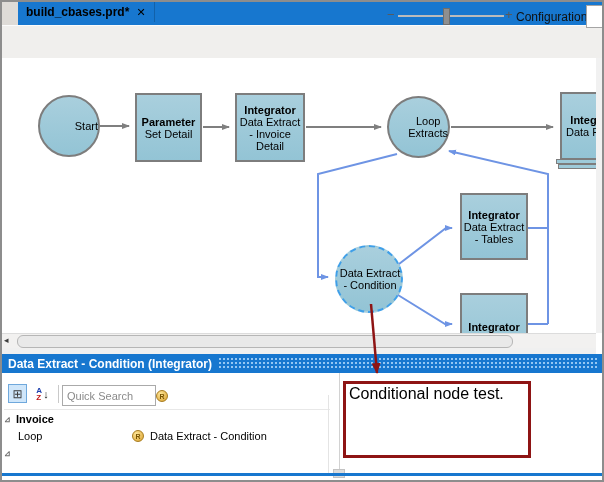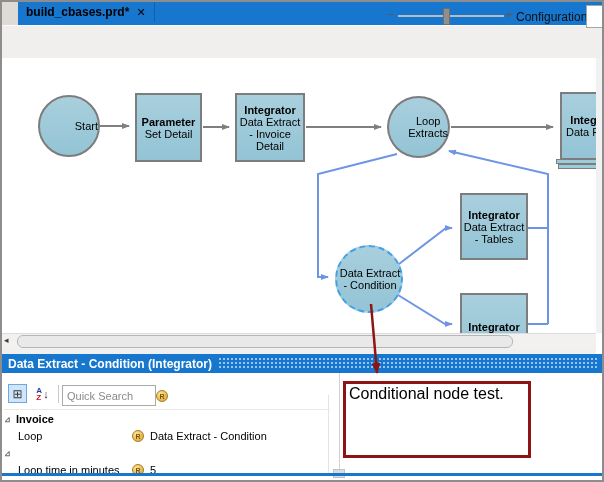--- a/index.html
+++ b/index.html
@@ -186,27 +186,20 @@
   </div>
   <div class="abs grow" style="top:428px;">
     <span class="glabel">Loop</span>
     <span class="growcoin coin">
         <span>R</span>
       </span>
     <span class="gval">Data Extract - Condition</span>
   </div>
   <div class="abs grow gcat" style="top:445px;">
     <span class="gtri">⊿</span>
-  </div>
-  <div class="abs grow" style="top:462px;">
-    <span class="glabel">Loop time in minutes</span>
-    <span class="growcoin coin">
-        <span>R</span>
-      </span>
-    <span class="gval">5</span>
   </div>
 
   <div class="abs gridline"></div>
   <div class="abs vdivider"></div>
   <div class="abs splitter"></div>
 
   <div class="abs annbox">
     <span>Conditional node test.</span>
   </div>
 

